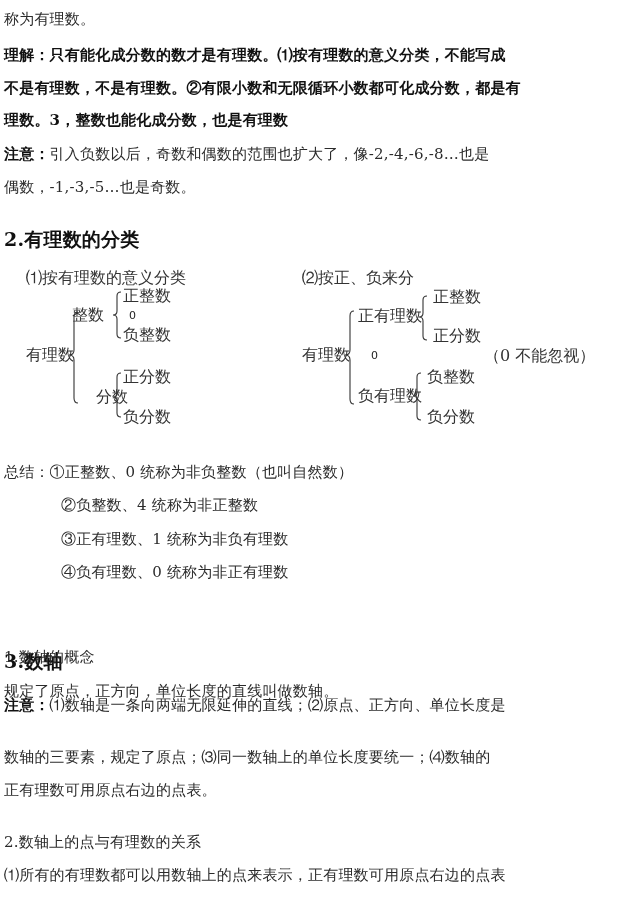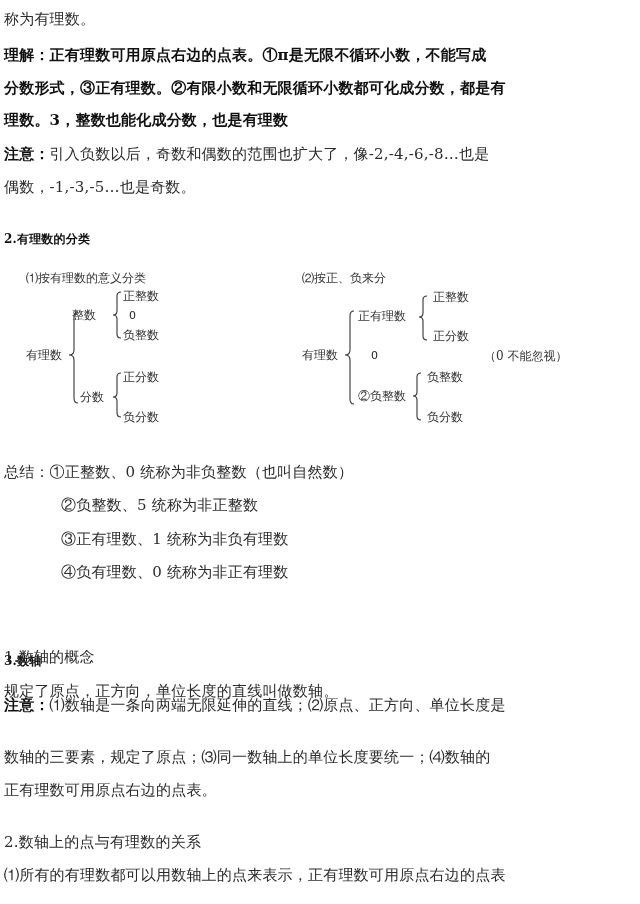--- a/index.html
+++ b/index.html
@@ -6,33 +6,33 @@
     body {
       width: 640px; height: 904px; overflow: hidden; position: relative;
       font-family: "DejaVu Serif", "Liberation Serif", serif;
       color: #111111;
     }
     .line {
       position: absolute; left: 4px; white-space: nowrap;
       font-size: 15px; line-height: 22px; letter-spacing: 0.2px;
     }
     .bold { font-weight: bold; }
-    .heading { font-weight: bold; font-size: 12px; }
+    .heading { font-weight: bold; font-size: 19px; }
     .light { color: #2b2b2b; }
-    .diag { position: absolute; font-size: 12px; color: #333; white-space: nowrap; line-height: 14px; }
+    .diag { position: absolute; font-size: 16px; color: #333; white-space: nowrap; line-height: 14px; }
     .diag-zero { font-family: "DejaVu Sans", "Liberation Sans", sans-serif; font-size: 11px; color: #222; }
     svg.brackets { position: absolute; left: 0; top: 0; }
   </style>
 </head>
 <body>
 
 <div class="line light" style="top:8px">称为有理数。</div>
 
-<div class="line bold" style="top:44px"><span>理解：</span><span>正有理数可用原点右边的点表。①π是无限不循环小数，不能写成</span></div>
-<div class="line bold" style="top:77px">分数形式，③正有理数。②有限小数和无限循环小数都可化成分数，都是有</div>
+<div class="line bold" style="top:44px"><span>理解：</span><span>只有能化成分数的数才是有理数。⑴按有理数的意义分类，不能写成</span></div>
+<div class="line bold" style="top:77px">不是有理数，不是有理数。②有限小数和无限循环小数都可化成分数，都是有</div>
 <div class="line bold" style="top:109px">理数。3，整数也能化成分数，也是有理数</div>
 
 <div class="line" style="top:143px"><span class="bold">注意：</span><span class="light">引入负数以后，奇数和偶数的范围也扩大了，像-2,-4,-6,-8…也是</span></div>
 <div class="line light" style="top:176px">偶数，-1,-3,-5…也是奇数。</div>
 
 <div class="line heading" style="top:228px">2.有理数的分类</div>
 
 <svg class="brackets" width="640" height="904">
   <g fill="none" stroke="#333" stroke-width="1.1">
 
@@ -49,37 +49,37 @@
     <path d="M421,373 q-4,0 -4,4 L417,392 q0,4 -4,4 q4,0 4,4 L417,416 q0,4 4,4"></path>
   </g>
 </svg>
 
 <div class="diag" style="left:26px;top:271px">⑴按有理数的意义分类</div>
 <div class="diag" style="left:26px;top:348px">有理数</div>
 <div class="diag" style="left:72px;top:308px">整数</div>
 <div class="diag" style="left:123px;top:289px">正整数</div>
 <div class="diag diag-zero" style="left:129px;top:309px">0</div>
 <div class="diag" style="left:123px;top:328px">负整数</div>
-<div class="diag" style="left:80px;top:390px">分数</div>
+<div class="diag" style="left:96px;top:390px">分数</div>
 <div class="diag" style="left:123px;top:370px">正分数</div>
 <div class="diag" style="left:123px;top:410px">负分数</div>
 
 <div class="diag" style="left:302px;top:271px">⑵按正、负来分</div>
 <div class="diag" style="left:302px;top:348px">有理数</div>
 <div class="diag" style="left:358px;top:309px">正有理数</div>
 <div class="diag" style="left:433px;top:290px">正整数</div>
 <div class="diag" style="left:433px;top:329px">正分数</div>
 <div class="diag diag-zero" style="left:371px;top:349px">0</div>
-<div class="diag" style="left:358px;top:389px">②负整数</div>
+<div class="diag" style="left:358px;top:389px">负有理数</div>
 <div class="diag" style="left:427px;top:370px">负整数</div>
 <div class="diag" style="left:427px;top:410px">负分数</div>
 <div class="diag" style="left:484px;top:349px">（0 不能忽视）</div>
 
 <div class="line light" style="top:461px"><span>总结：</span><span>①正整数、0 统称为非负整数（也叫自然数）</span></div>
-<div class="line light" style="top:494px;left:61px">②负整数、5 统称为非正整数</div>
+<div class="line light" style="top:494px;left:61px">②负整数、4 统称为非正整数</div>
 <div class="line light" style="top:528px;left:61px">③正有理数、1 统称为非负有理数</div>
 <div class="line light" style="top:561px;left:61px">④负有理数、0 统称为非正有理数</div>
 
 <div class="line heading" style="top:650px">3.数轴</div>
 <div class="line light" style="top:646px"> 1.数轴的概念</div>
 <div class="line light" style="top:680px">规定了原点，正方向，单位长度的直线叫做数轴。</div>
 
 <div class="line" style="top:694px"><span class="bold">注意：</span><span class="light">⑴数轴是一条向两端无限延伸的直线；⑵原点、正方向、单位长度是</span></div>
 <div class="line light" style="top:746px">数轴的三要素，规定了原点；⑶同一数轴上的单位长度要统一；⑷数轴的</div>
 <div class="line light" style="top:779px">正有理数可用原点右边的点表。</div>

